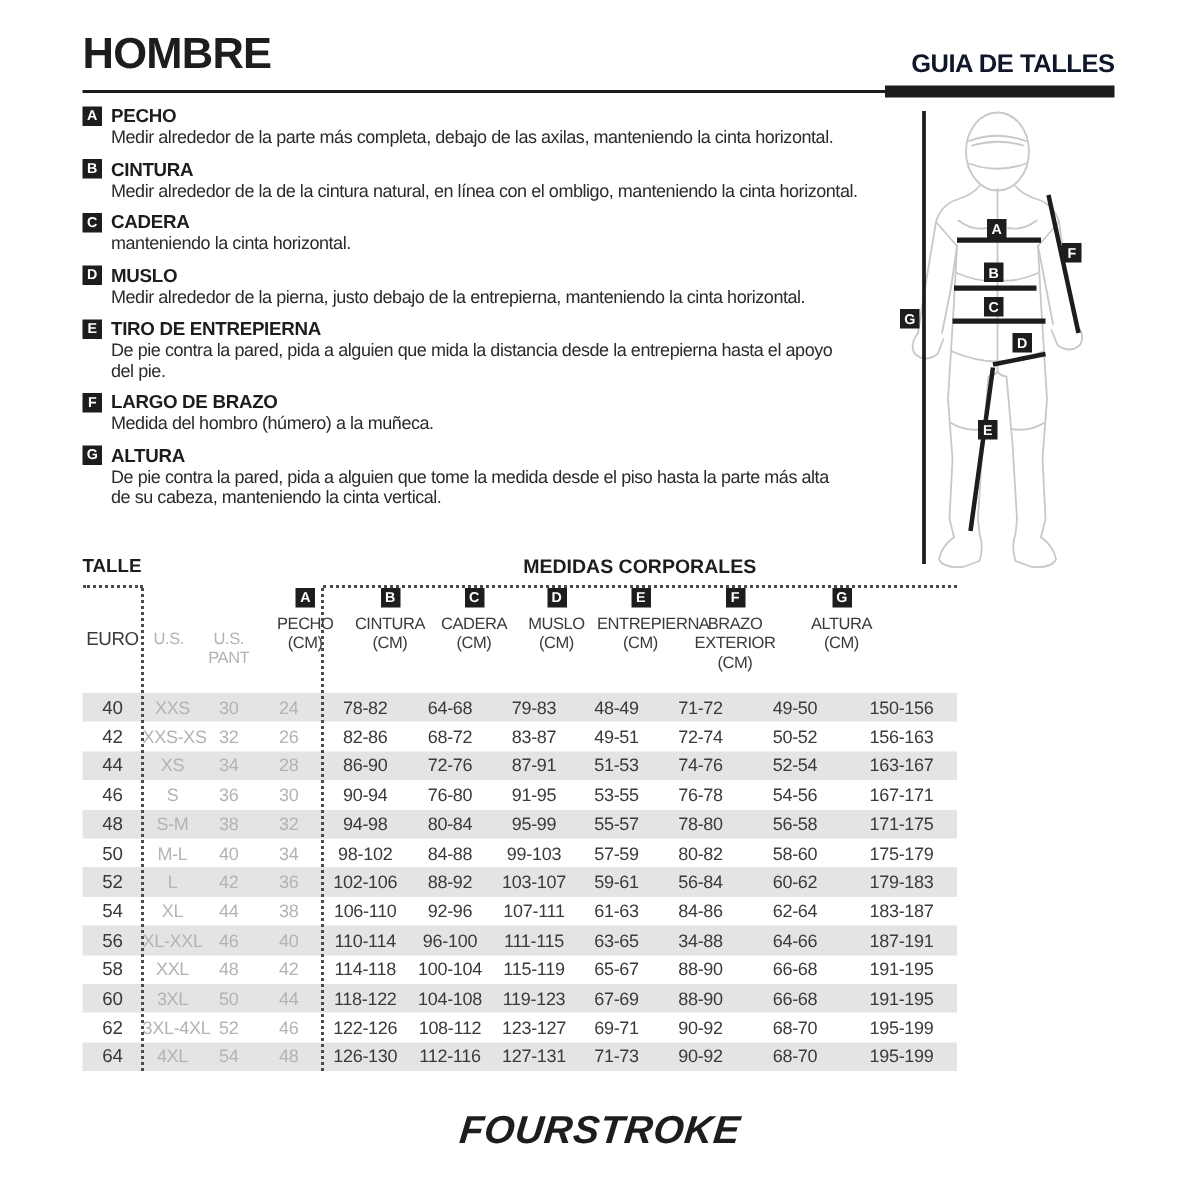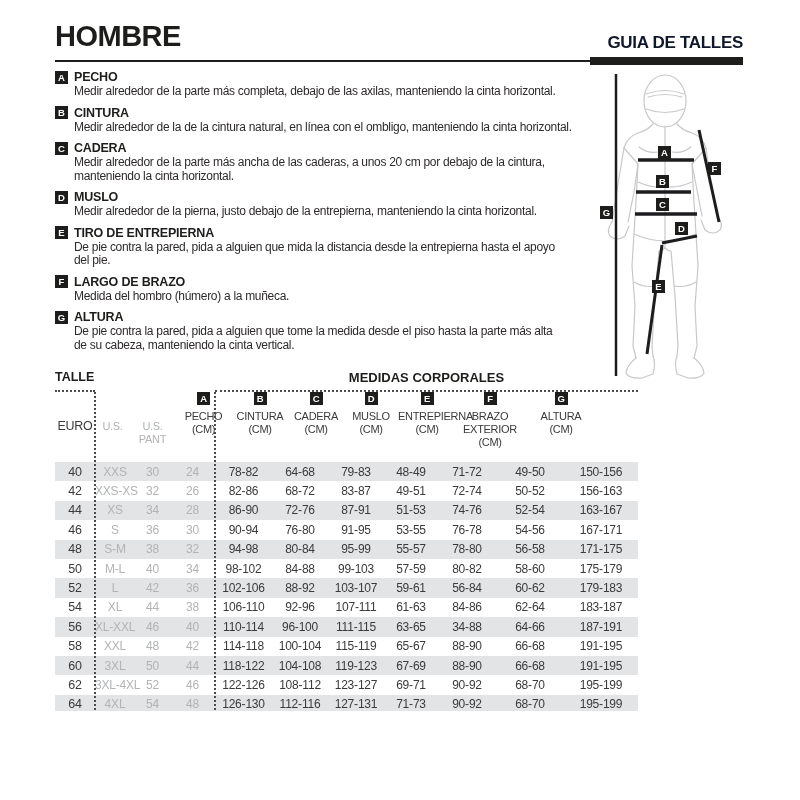--- a/index.html
+++ b/index.html
@@ -1,18 +1,18 @@
 <!DOCTYPE html>
 <html><head>
 <meta charset="utf-8">
 <style>
   * { margin:0; padding:0; box-sizing:border-box; }
   html,body { background:#ffffff; }
   body { font-family:"Liberation Sans", sans-serif; color:#231f20; }
-  #page { position:relative; width:800px; height:711px; background:#fff; overflow:hidden; }
+  #page { position:relative; width:800px; height:800px; background:#fff; overflow:hidden; }
 
   
   #title { position:absolute; left:55px; top:20px; font-size:29px; font-weight:bold; letter-spacing:-0.5px; color:#1d1d1b; }
   #guide-label { position:absolute; right:57px; top:33px; font-size:17px; font-weight:bold; letter-spacing:-0.3px; color:#0f172a; }
   #rule-thin  { position:absolute; left:55px; top:60px; width:537px; height:2px; background:#1d1d1b; }
   #rule-thick { position:absolute; left:590px; top:57px; width:153px; height:8px; background:#1d1d1b; }
 
   
   #measure-list { position:absolute; left:55px; top:70px; width:548px; }
   .m-item { margin-bottom:7px; }
@@ -88,21 +88,20 @@
           <div>Medir alrededor de la de la cintura natural, en línea con el ombligo, manteniendo la cinta horizontal.</div>
         </div>
   </div>
 
   <div class="m-item">
     <div class="m-head">
       <span class="badge">C</span>
       <span class="m-name">CADERA</span>
     </div>
     <div class="m-desc">
-          <div>Medir alrededor de la parte más ancha de las caderas, a unos 20 cm por debajo de la cintura,</div>
           <div>manteniendo la cinta horizontal.</div>
         </div>
   </div>
 
   <div class="m-item">
     <div class="m-head">
       <span class="badge">D</span>
       <span class="m-name">MUSLO</span>
     </div>
     <div class="m-desc">

